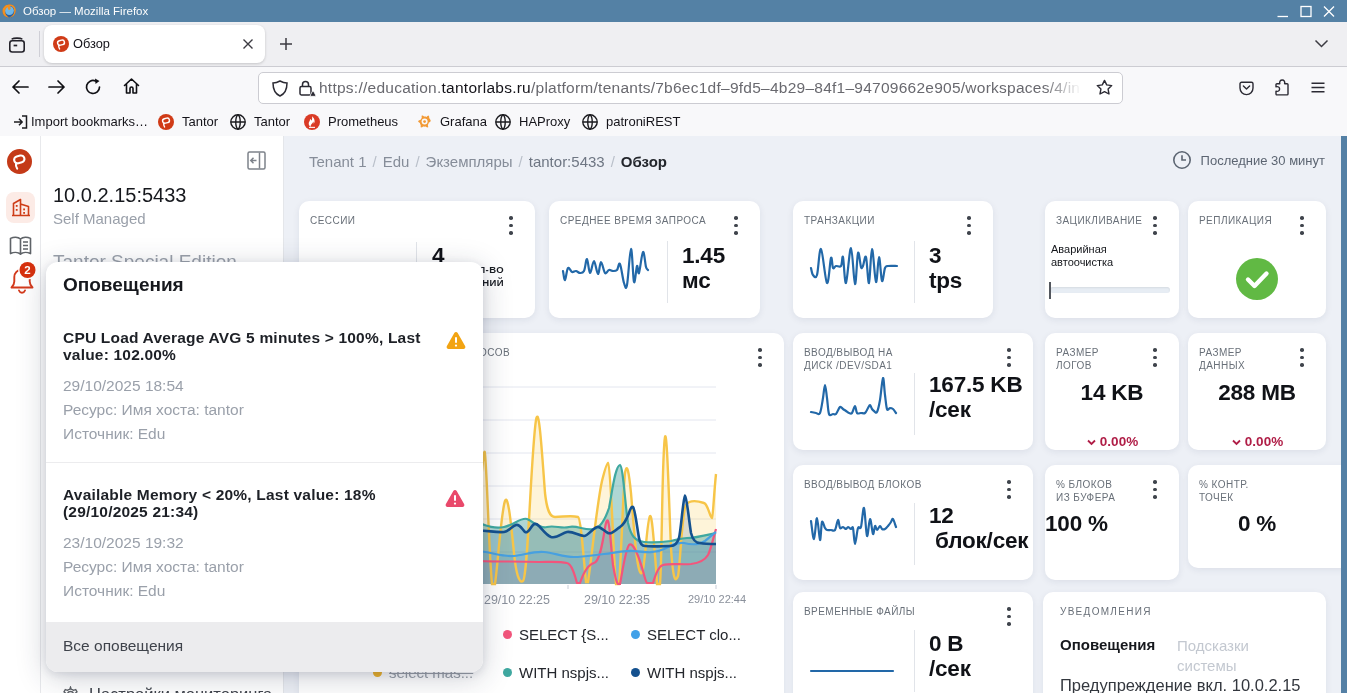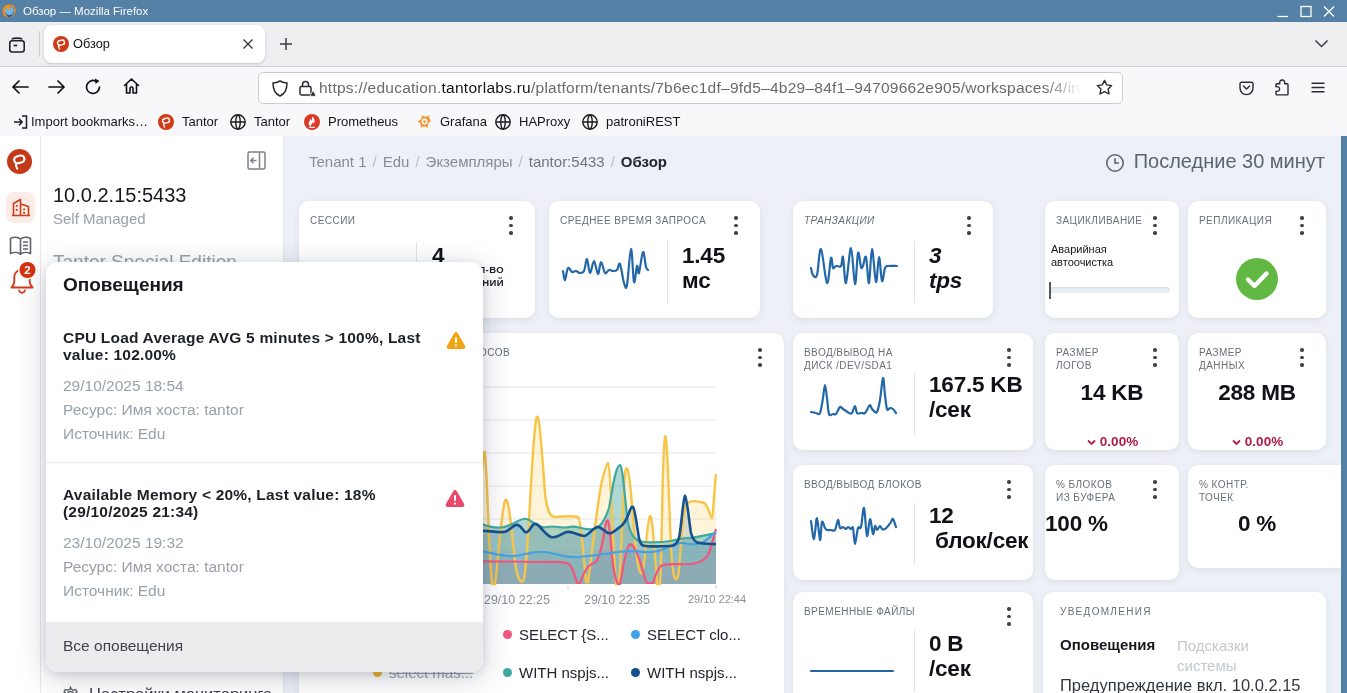--- a/index.html
+++ b/index.html
@@ -23,21 +23,21 @@
 #sidepanel{position:absolute;left:41px;top:0;width:242px;height:557px;background:#fff;border-right:1px solid #e4e6ea;}
 #scrollbar{position:absolute;left:1341px;top:0;width:6px;height:557px;background:#5480a5;}
 .sp-t1{position:absolute;left:12px;top:48px;font-size:20px;color:#16181d;font-weight:500;}
 .sp-t2{position:absolute;left:12px;top:74px;font-size:15px;color:#9aa0aa;}
 .sp-t3{position:absolute;left:12px;top:99px;font-size:19px;color:#9aa0aa;margin-top:16px;}
 
 #main{position:absolute;left:284px;top:0;width:1057px;height:557px;}
 #crumbs{position:absolute;left:25px;top:17px;font-size:15px;color:#868d99;}
 #crumbs .sep{color:#b9bfc9;padding:0 6px;}
 #crumbs .last{color:#23262c;font-weight:bold;}
-#timesel{position:absolute;right:16px;top:14px;font-size:20px;color:#5c6572;}
+#timesel{position:absolute;right:16px;top:14px;font-size:13px;color:#5c6572;}
 .card{position:absolute;background:#fff;border-radius:10px;box-shadow:0 2px 7px rgba(25,39,80,0.08);}
 .ctitle{position:absolute;left:11px;top:14px;font-size:10px;letter-spacing:.45px;color:#697079;line-height:12.5px;font-weight:500;}
 .kebab{position:absolute;right:22px;top:15px;width:4px;height:18px;}
 .kebab i{display:block;width:3.5px;height:3.5px;border-radius:50%;background:#3f444c;margin:0 0 4.2px 0;}
 .vdiv{position:absolute;width:1px;background:#e1e4e9;}
 .bigv{position:absolute;font-size:22.5px;font-weight:bold;color:#101217;line-height:25px;letter-spacing:-.2px;white-space:nowrap;}
 .spark{position:absolute;}
 .redpct{position:absolute;font-size:13.5px;font-weight:bold;color:#b01e47;}
 .ulabel{position:absolute;font-size:9.5px;font-weight:bold;color:#191c22;letter-spacing:.4px;text-align:right;}
 .lg{position:absolute;font-size:15px;color:#23262c;white-space:nowrap;}
@@ -252,21 +252,21 @@
             <i></i>
             <i></i>
             <i></i>
           </div>
         <svg class="spark" style="left:12px;top:44px;" width="95" height="48" viewBox="0 0 95 48">
             <path d="M2 26 C2.3 27.5 3.2 35.5 4.0 35.0 C4.8 34.5 5.8 24.3 7.0 23.0 C8.2 21.7 9.7 26.5 11.0 27.0 C12.3 27.5 13.7 25.8 15.0 26.0 C16.3 26.2 17.7 28.0 19.0 28.0 C20.3 28.0 21.8 28.3 23.0 26.0 C24.2 23.7 25.0 13.7 26.0 14.0 C27.0 14.3 27.8 27.7 29.0 28.0 C30.2 28.3 31.7 15.8 33.0 16.0 C34.3 16.2 35.8 28.8 37.0 29.0 C38.2 29.2 38.8 17.2 40.0 17.0 C41.2 16.8 42.7 26.7 44.0 28.0 C45.3 29.3 46.7 25.3 48.0 25.0 C49.3 24.7 50.7 26.0 52.0 26.0 C53.3 26.0 54.8 26.2 56.0 25.0 C57.2 23.8 57.8 16.8 59.0 19.0 C60.2 21.2 61.8 34.5 63.0 38.0 C64.2 41.5 64.8 45.7 66.0 40.0 C67.2 34.3 68.8 4.5 70.0 4.0 C71.2 3.5 72.0 34.2 73.0 37.0 C74.0 39.8 75.2 22.5 76.0 21.0 C76.8 19.5 77.0 30.3 78.0 28.0 C79.0 25.7 80.8 8.0 82.0 7.0 C83.2 6.0 84.2 19.0 85.0 22.0 C85.8 25.0 86.7 24.5 87.0 25.0" fill="none" stroke="#2268a8" stroke-width="2.2" stroke-linecap="round"></path>
           </svg>
         <div class="vdiv" style="left:118px;top:40px;height:62px;"></div>
         <div class="bigv" style="left:133px;top:42px;">1.45<br>мс</div>
       </div>
-      <div class="card" style="left:509px;top:65px;width:200px;height:117px;font-style:italic;">
+      <div class="card" style="left:509px;top:65px;width:200px;height:117px;">
         <div class="ctitle">ТРАНЗАКЦИИ</div>
         <div class="kebab">
             <i></i>
             <i></i>
             <i></i>
           </div>
         <svg class="spark" style="left:14px;top:44px;" width="92" height="48" viewBox="0 0 92 48">
             <path d="M4 23 C4.3 24.2 5.0 28.8 6.0 30.0 C7.0 31.2 8.7 34.3 10.0 30.0 C11.3 25.7 12.3 2.7 14.0 4.0 C15.7 5.3 18.3 36.5 20.0 38.0 C21.7 39.5 23.0 15.5 24.0 13.0 C25.0 10.5 25.2 21.7 26.0 23.0 C26.8 24.3 27.7 21.3 29.0 21.0 C30.3 20.7 32.8 22.5 34.0 21.0 C35.2 19.5 35.2 9.2 36.0 12.0 C36.8 14.8 37.7 39.5 39.0 38.0 C40.3 36.5 42.5 2.8 44.0 3.0 C45.5 3.2 46.8 38.2 48.0 39.0 C49.2 39.8 50.0 10.8 51.0 8.0 C52.0 5.2 53.2 19.8 54.0 22.0 C54.8 24.2 55.2 22.7 56.0 21.0 C56.8 19.3 58.0 9.2 59.0 12.0 C60.0 14.8 61.0 39.3 62.0 38.0 C63.0 36.7 63.8 4.2 65.0 4.0 C66.2 3.8 67.8 35.7 69.0 37.0 C70.2 38.3 71.0 12.2 72.0 12.0 C73.0 11.8 74.0 34.2 75.0 36.0 C76.0 37.8 77.0 25.5 78.0 23.0 C79.0 20.5 79.0 21.3 81.0 21.0 C83.0 20.7 88.5 21.0 90.0 21.0" fill="none" stroke="#2268a8" stroke-width="2.2" stroke-linecap="round"></path>
           </svg>
         <div class="vdiv" style="left:121px;top:40px;height:62px;"></div>

